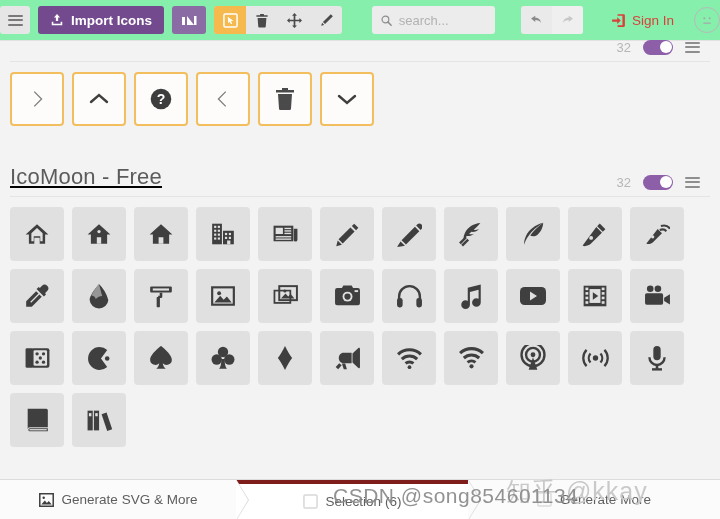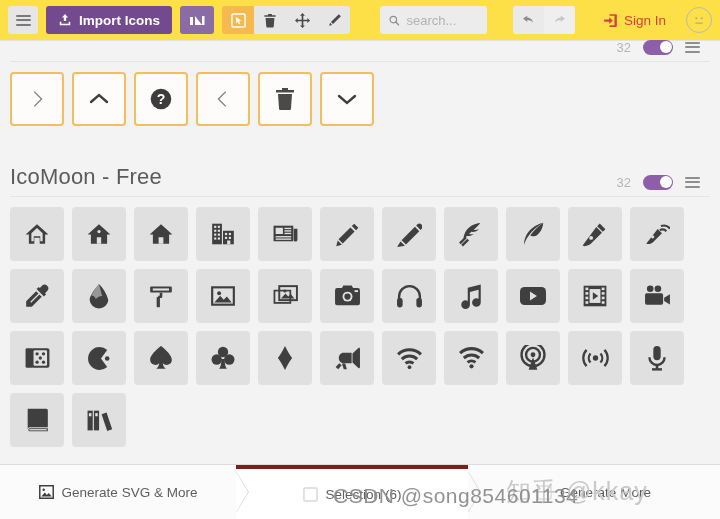--- a/index.html
+++ b/index.html
@@ -6,23 +6,23 @@
   html, body {
     width: 720px; height: 519px;
     font-family: "Liberation Sans", sans-serif;
     background: #f3f3f3;
     overflow: hidden;
   }
   #app { position: relative; width: 720px; height: 519px; background: #f3f3f3; }
 
   
   .toolbar {
-    height: 41px; background: #fde047;
+    height: 41px; background: #86efac;
     border-bottom: 1px solid #e2e2e2;
-    display: flex; align-items: center; padding: 0 8px; gap: 8px;
+    display: flex; align-items: center; padding: 0 0; gap: 8px;
   }
   .tb-sq {
     width: 30px; height: 28px; background: #e6e6e6; border-radius: 3px;
     display: flex; align-items: center; justify-content: center; cursor: pointer;
   }
   .hamburger { width: 15px; }
   .hamburger i { display: block; height: 2px; background: #7a7a7a; margin: 2.5px 0; border-radius: 1px; }
 
   .btn-import {
     height: 28px; background: #734a8e; color: #fff; border-radius: 3px;
@@ -70,21 +70,21 @@
   .tile {
     width: 54px; height: 54px; border-radius: 4px;
     display: flex; align-items: center; justify-content: center; cursor: pointer;
   }
   .tile.plain { background: #e0e0e0; }
   .tile.sel { background: #fdfcfa; border: 2px solid #f2be5e; }
   .tile svg { display: block; }
 
   
   .bottom {
-    position: absolute; left: 0; bottom: 0; width: 720px; height: 55px;
+    position: absolute; left: 0; bottom: 0; width: 720px; height: 40px;
     background: #fbfbfb; border-top: 1px solid #dcdcdc; display: flex; align-items: stretch;
   }
   .bt {
     position: relative; display: flex; align-items: center; justify-content: center;
     gap: 8px; font-size: 13.5px; color: #5e5e5e; cursor: pointer; padding: 0 14px;
   }
   .bt.generate { flex: 0 0 236px; }
   .bt.selection { flex: 0 0 232px; background: #fff; border-top: 3px solid #f0b košt; }
   .bt.selection { border-top: 3px solid #f2b householder; }
   .bt.selection { border-top: 4px solid #7f1d1d; }
@@ -252,21 +252,21 @@
         </svg>
       </div>
       <div class="tile sel">
         <svg width="24" height="24" viewBox="0 0 24 24">
           <path d="M4 9l8 7 8-7" fill="none" stroke="#3f3f3f" stroke-width="2.4" stroke-linecap="round"></path>
         </svg>
       </div>
     </div>
   </div>
 
-  <div style="margin-top:24px;">
+  <div style="margin-top:24px;text-decoration:underline;">
     <div class="set-head">
       <div class="set-title">IcoMoon - Free</div>
       <div class="set-meta">
         <span class="set-count">32</span>
         <span class="toggle">
             <span class="knob"></span>
           </span>
         <span class="set-menu">
             <i></i>
             <i></i>

